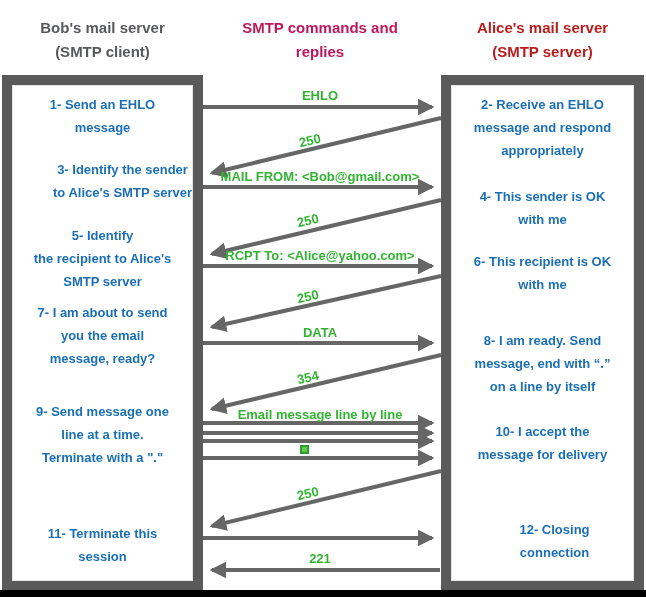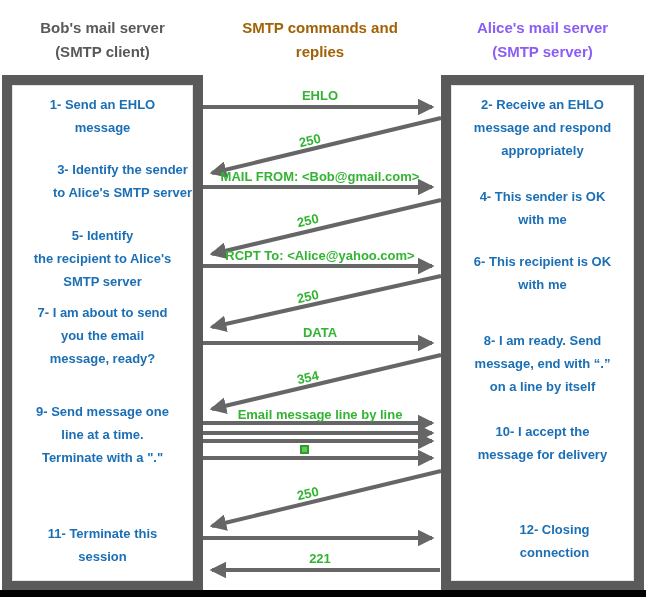--- a/index.html
+++ b/index.html
@@ -11,22 +11,22 @@
   }
   .canvas { position: absolute; inset: 0; width: 646px; height: 597px; border-radius: 17px; }
 
   
   .hdr {
     position: absolute; top: 16px;
     font-size: 15px; font-weight: bold; line-height: 24px;
     text-align: center; white-space: pre-line;
   }
   .hdr-client { left: 2px;  width: 201px; color: #58595b; }
-  .hdr-center { left: 213px; width: 214px; color: #a16207; }
-  .hdr-server { left: 441px; width: 203px; color: #8b5cf6; }
+  .hdr-center { left: 213px; width: 214px; color: #be185d; }
+  .hdr-server { left: 441px; width: 203px; color: #b91c1c; }
 
   
   .node-box {
     position: absolute; top: 75px; height: 516px;
     background: #5a5a5a; padding: 10px;
   }
   .node-box .inner {
     width: 100%; height: 100%; background: #ffffff;
     position: relative; border: 1px solid #e4e4e4;
   }

